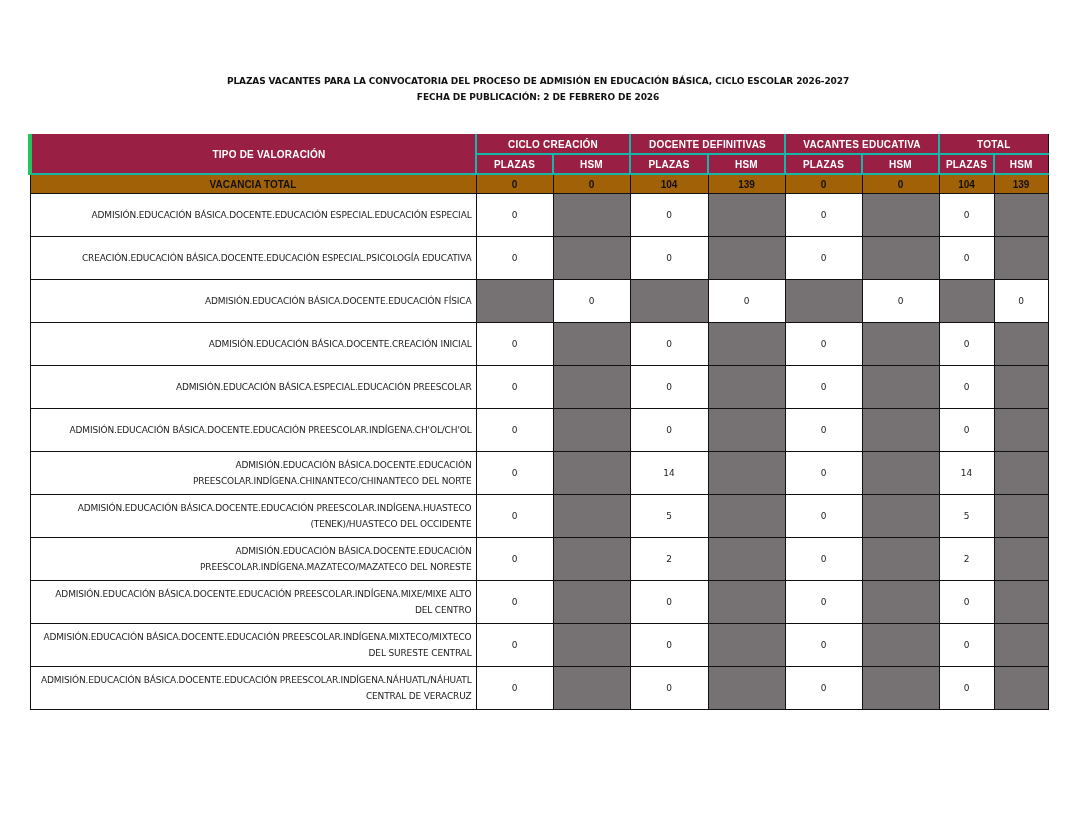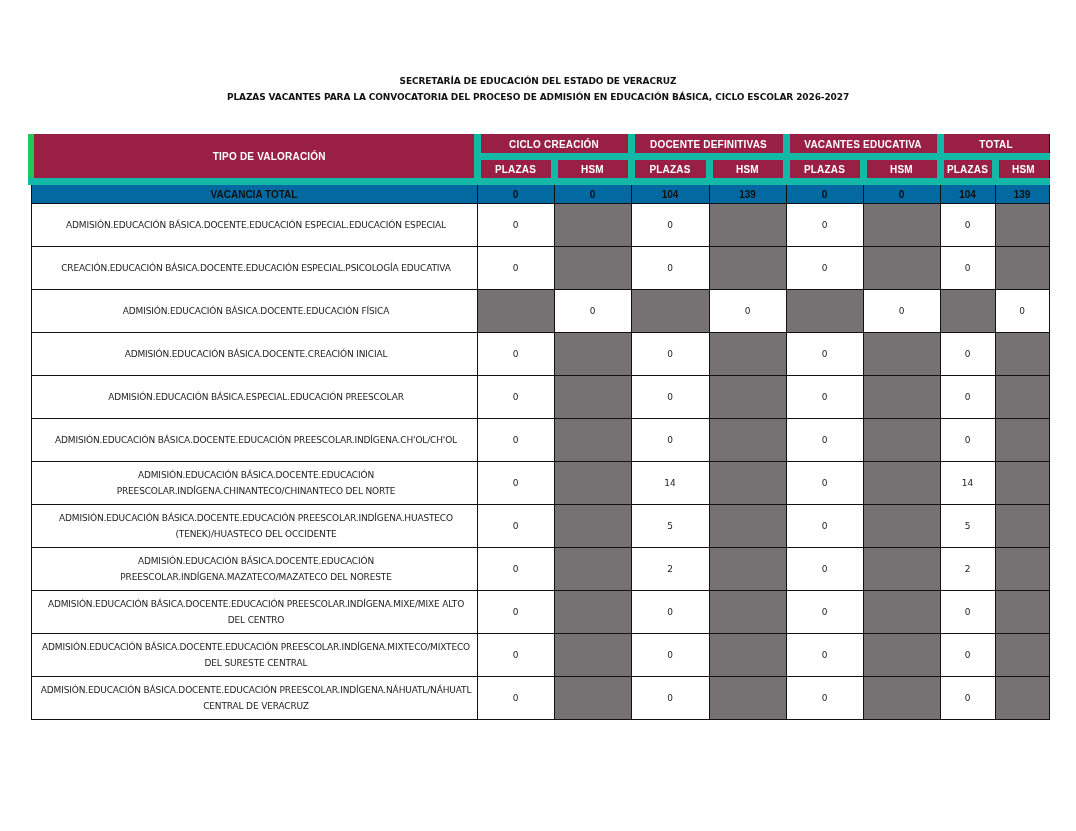--- a/index.html
+++ b/index.html
@@ -9,36 +9,36 @@
   table.vac { position: absolute; left: 28px; top: 134px; border-collapse: collapse; table-layout: fixed; width: 1018px; }
   table.vac col.c0 { width: 446px; }
   table.vac col.c1 { width: 77px; }
   table.vac col.c2 { width: 77px; }
   table.vac col.c3 { width: 78px; }
   table.vac col.c4 { width: 77px; }
   table.vac col.c5 { width: 77px; }
   table.vac col.c6 { width: 77px; }
   table.vac col.c7 { width: 55px; }
   table.vac col.c8 { width: 54px; }
-  th.h { background: #9a1f45; color: #fff; font-weight: bold; font-size: 10px; border: 7px solid #14b8a6; height: 18px; padding: 0; text-align: center; letter-spacing: 0.2px; }
-  th.h.tipo { border-left: 6px solid #22c55e; border-top: 1px solid #9a1f45; border-right: 1px solid #111; padding-left: 31px; }
+  th.h { background: #9a1f45; color: #fff; font-weight: bold; font-size: 10px; border: 2px solid #14b8a6; height: 18px; padding: 0; text-align: center; letter-spacing: 0.2px; }
+  th.h.tipo { border-left: 4px solid #22c55e; border-top: 1px solid #9a1f45; border-right: 1px solid #111; padding-left: 31px; }
   th.h.top { border-top: 1px solid #9a1f45; }
   th.h.last { border-right: 1px solid #111; text-align: center; }
-  tr.total td { background: #0369a1; font-weight: bold; font-size: 10px; color: #111; text-align: center; height: 18px; padding: 0; border: 1px solid #111; }
+  tr.total td { background: #a16207; font-weight: bold; font-size: 10px; color: #111; text-align: center; height: 18px; padding: 0; border: 1px solid #111; }
   tr.data td { border: 1px solid #111; height: 42px; padding: 0; font-size: 9.5px; color: #222; text-align: center; background: #ffffff; }
-  tr.data td.label { text-align: center; font-family: "DejaVu Sans", sans-serif; font-size: 9px; line-height: 16px; padding-left: 8px; padding-right: 4px; letter-spacing: -0.15px; color: #222; }
+  tr.data td.label { text-align: right; font-family: "DejaVu Sans", sans-serif; font-size: 9px; line-height: 16px; padding-left: 8px; padding-right: 4px; letter-spacing: -0.15px; color: #222; }
   tr.data td.na { background: #767173; }
   tr.data td.val { font-family: "DejaVu Sans", sans-serif; font-size: 9px; }
 </style>
 </head>
 <body>
 
 <div class="titles">
-  <div>SECRETARÍA DE EDUCACIÓN DEL ESTADO DE VERACRUZ</div>
   <div>PLAZAS VACANTES PARA LA CONVOCATORIA DEL PROCESO DE ADMISIÓN EN EDUCACIÓN BÁSICA, CICLO ESCOLAR 2026-2027</div>
+  <div>FECHA DE PUBLICACIÓN: 2 DE FEBRERO DE 2026</div>
 </div>
 
 <table class="vac">
   <colgroup>
     <col class="c0">
       <col class="c1">
       <col class="c2">
       <col class="c3">
       <col class="c4">
       <col class="c5">

